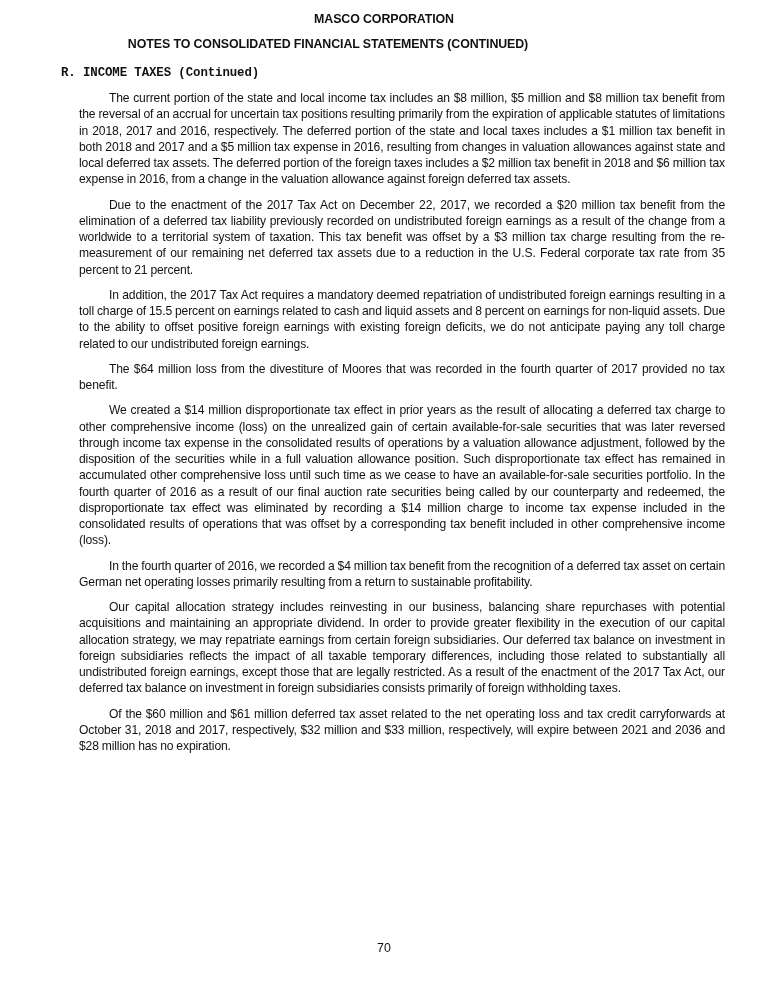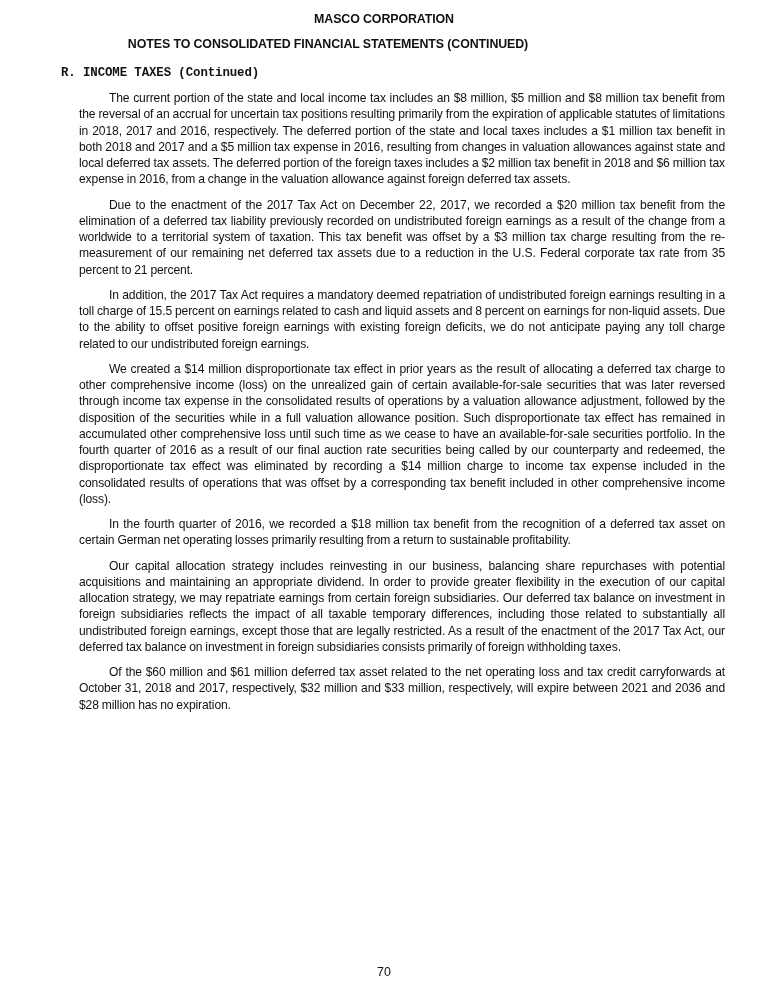--- a/index.html
+++ b/index.html
@@ -24,35 +24,35 @@
     position: absolute; top: 90px; left: 79px; width: 646px;
   }
   .para {
     margin: 0 0 9px 0; font-size: 12.1px; line-height: 16.25px;
     text-align: justify; text-indent: 30px; letter-spacing: -0.12px;
     word-spacing: -0.3px;
   }
   .page-number {
     position: absolute; top: 941px; left: 0; width: 768px; text-align: center;
     font-size: 12.4px;
-    margin-top: 24px;
   }
 </style>
 </head>
 <body>
 
 <div class="page">
   <div class="company">MASCO CORPORATION</div>
   <div class="subtitle">NOTES TO CONSOLIDATED FINANCIAL STATEMENTS (CONTINUED)</div>
   <div class="section">R. INCOME TAXES (Continued)</div>
 
   <div class="body">
     <p class="para">The current portion of the state and local income tax includes an $8 million, $5 million and $8 million tax benefit from the reversal of an accrual for uncertain tax positions resulting primarily from the expiration of applicable statutes of limitations in 2018, 2017 and 2016, respectively. The deferred portion of the state and local taxes includes a $1 million tax benefit in both 2018 and 2017 and a $5 million tax expense in 2016, resulting from changes in valuation allowances against state and local deferred tax assets. The deferred portion of the foreign taxes includes a $2 million tax benefit in 2018 and $6 million tax expense in 2016, from a change in the valuation allowance against foreign deferred tax assets.</p>
     <p class="para">Due to the enactment of the 2017 Tax Act on December 22, 2017, we recorded a $20 million tax benefit from the elimination of a deferred tax liability previously recorded on undistributed foreign earnings as a result of the change from a worldwide to a territorial system of taxation. This tax benefit was offset by a $3 million tax charge resulting from the re-measurement of our remaining net deferred tax assets due to a reduction in the U.S. Federal corporate tax rate from 35 percent to 21 percent.</p>
     <p class="para">In addition, the 2017 Tax Act requires a mandatory deemed repatriation of undistributed foreign earnings resulting in a toll charge of 15.5 percent on earnings related to cash and liquid assets and 8 percent on earnings for non-liquid assets.  Due to the ability to offset positive foreign earnings with existing foreign deficits, we do not anticipate paying any toll charge related to our undistributed foreign earnings.</p>
+    <p class="para">The $64 million loss from the divestiture of Moores that was recorded in the fourth quarter of 2017 provided no tax benefit.</p>
     <p class="para">We created a $14 million disproportionate tax effect in prior years as the result of allocating a deferred tax charge to other comprehensive income (loss) on the unrealized gain of certain available-for-sale securities that was later reversed through income tax expense in the consolidated results of operations by a valuation allowance adjustment, followed by the disposition of the securities while in a full valuation allowance position.  Such disproportionate tax effect has remained in accumulated other comprehensive loss until such time as we cease to have an available-for-sale securities portfolio.  In the fourth quarter of 2016 as a result of our final auction rate securities being called by our counterparty and redeemed, the disproportionate tax effect was eliminated by recording a $14 million charge to income tax expense included in the consolidated results of operations that was offset by a corresponding tax benefit included in other comprehensive income (loss).</p>
-    <p class="para">In the fourth quarter of 2016, we recorded a $18 million tax benefit from the recognition of a deferred tax asset on certain German net operating losses primarily resulting from a return to sustainable profitability.</p>
+    <p class="para">In the fourth quarter of 2016, we recorded a $4 million tax benefit from the recognition of a deferred tax asset on certain German net operating losses primarily resulting from a return to sustainable profitability.</p>
     <p class="para">Our capital allocation strategy includes reinvesting in our business, balancing share repurchases with potential acquisitions and maintaining an appropriate dividend. In order to provide greater flexibility in the execution of our capital allocation strategy, we may repatriate earnings from certain foreign subsidiaries. Our deferred tax balance on investment in foreign subsidiaries reflects the impact of all taxable temporary differences, including those related to substantially all undistributed foreign earnings, except those that are legally restricted. As a result of the enactment of the 2017 Tax Act, our deferred tax balance on investment in foreign subsidiaries consists primarily of foreign withholding taxes.</p>
     <p class="para">Of the $60 million and $61 million deferred tax asset related to the net operating loss and tax credit carryforwards at October 31, 2018 and 2017, respectively, $32 million and $33 million, respectively, will expire between 2021 and 2036 and $28 million has no expiration.</p>
   </div>
 
   <div class="page-number">70</div>
 </div>
 
 </body></html>

